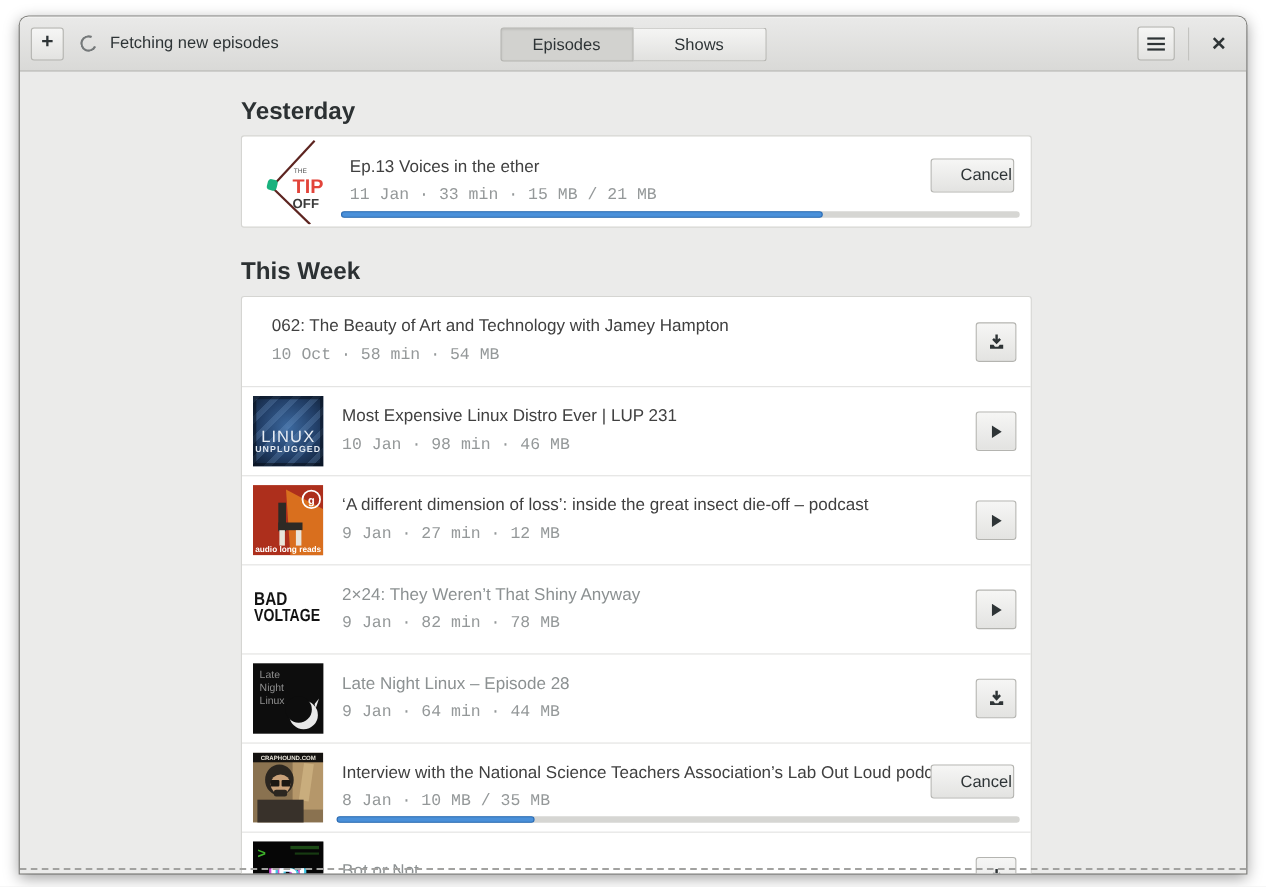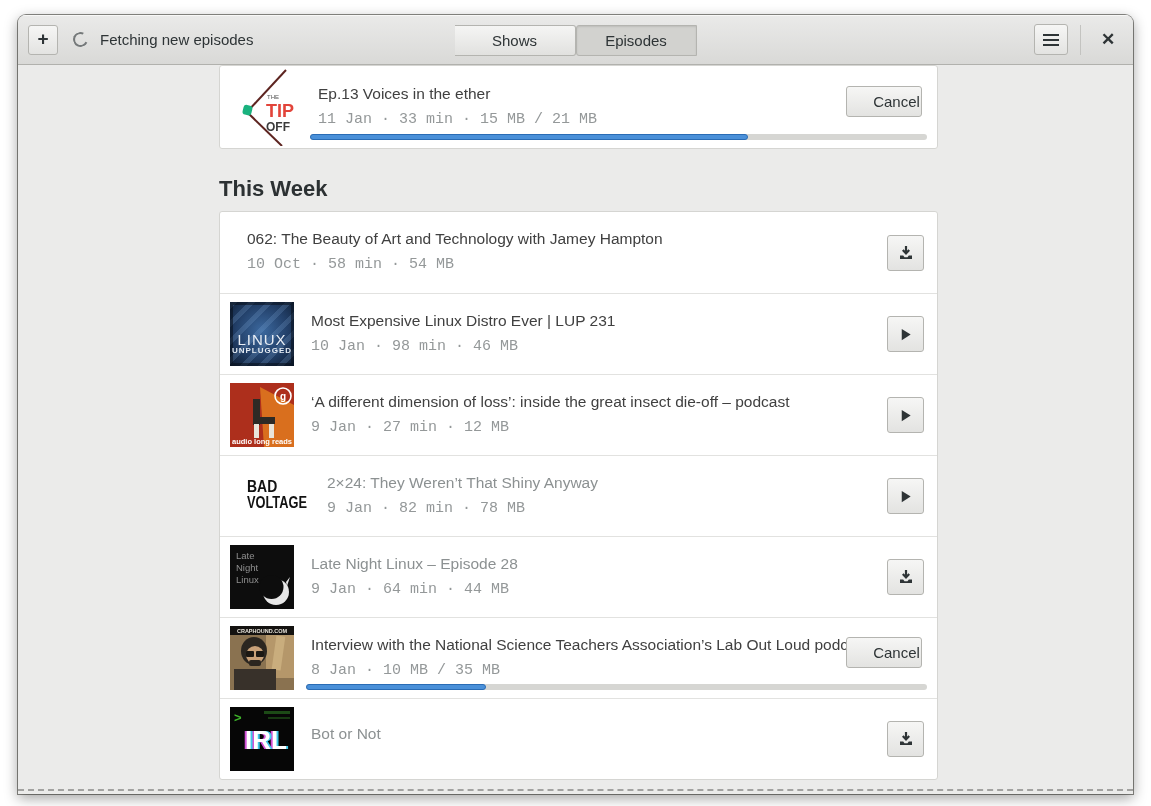--- a/index.html
+++ b/index.html
@@ -91,53 +91,54 @@
   .gtc-main { position:absolute; top:23px; left:0; right:0; text-align:center; font-size:16px; font-weight:bold; color:#ffffff; }
   .gtc-sub { position:absolute; top:44px; left:18px; right:18px; height:2px; background:#3c3c3c; }
   .lup {
     background:
       repeating-linear-gradient(135deg, rgba(130,170,215,0.22) 0 5px, rgba(0,0,0,0) 5px 13px),
       radial-gradient(circle at 50% 45%, #3c699f 0%, #223f68 55%, #0e1c30 100%);
     box-shadow: inset 0 0 0 3px rgba(8,15,26,0.55);
   }
   .lup-1 { position:absolute; top:29px; left:0; right:0; text-align:center; font-size:15px; color:#e9eef5; letter-spacing:1px; }
   .lup-2 { position:absolute; top:44px; left:0; right:0; text-align:center; font-size:8px; font-weight:bold; color:#e3eaf2; letter-spacing:1px; }
-  .bv { background:#ffffff; padding-top:15px; padding-left:1px;margin-left:16px; }
+  .bv { background:#ffffff; padding-top:15px; padding-left:1px; }
   .bv-1 { font-size:17px; font-weight:900; color:#121212; line-height:16px; transform:scaleX(0.82); transform-origin:left; letter-spacing:0px; }
   .bv-2 { font-size:16px; font-weight:900; color:#121212; line-height:16px; transform:scaleX(0.80); transform-origin:left; }
   .lnl-txt { position:absolute; top:5px; left:6px; font-size:9.5px; color:#8f8f8f; line-height:12px; }
   svg text { font-family:"Liberation Sans", sans-serif; }
 </style>
 </head>
 <body>
 
 <div class="window">
 
   <div class="headerbar">
     <button class="gtk-btn add-btn">+</button>
     <div class="spinner"></div>
     <div class="status-text">Fetching new episodes</div>
 
     <div class="tabs">
+      <div class="tab active">Episodes</div>
       <div class="tab inactive">Shows</div>
-      <div class="tab active">Episodes</div>
     </div>
 
     <div class="header-right">
       <button class="gtk-btn menu-btn">
         <span class="bars"></span>
       </button>
       <div class="hdr-sep"></div>
       <button class="close-btn">✕</button>
     </div>
   </div>
 
   <div class="content">
     <div class="inner">
 
+      <h2 class="section-title st-1">Yesterday</h2>
 
       <div class="card">
         <div class="ep-row dl-card-row">
           <div class="artwork-lg">
             <svg class="logo" viewBox="0 0 78 78">
               <rect width="78" height="78" fill="#ffffff"></rect>
               <line x1="54" y1="2" x2="15" y2="44" stroke="#5d2420" stroke-width="2"></line>
               <line x1="15" y1="44" x2="50" y2="78" stroke="#5d2420" stroke-width="2"></line>
               <rect x="11" y="37" width="9" height="10" rx="3" fill="#19b27e" transform="rotate(14 15 42)"></rect>
               <text x="35" y="31" font-size="6" fill="#555555">THE</text>

